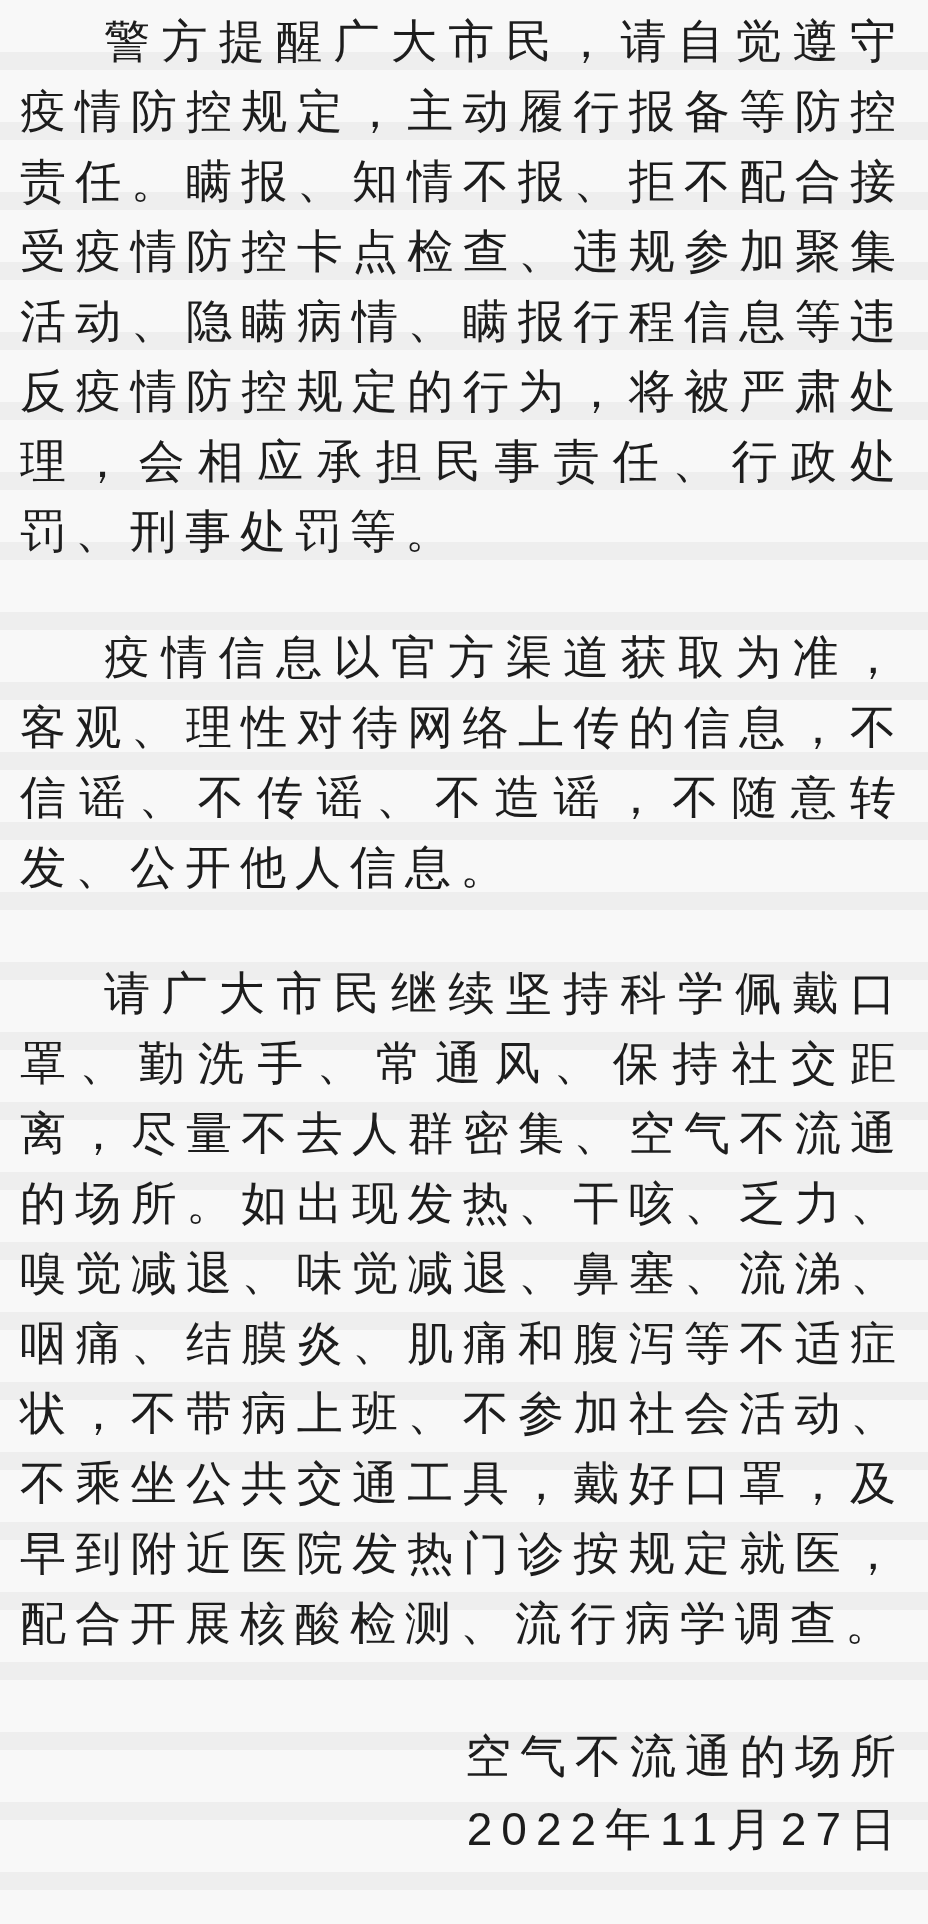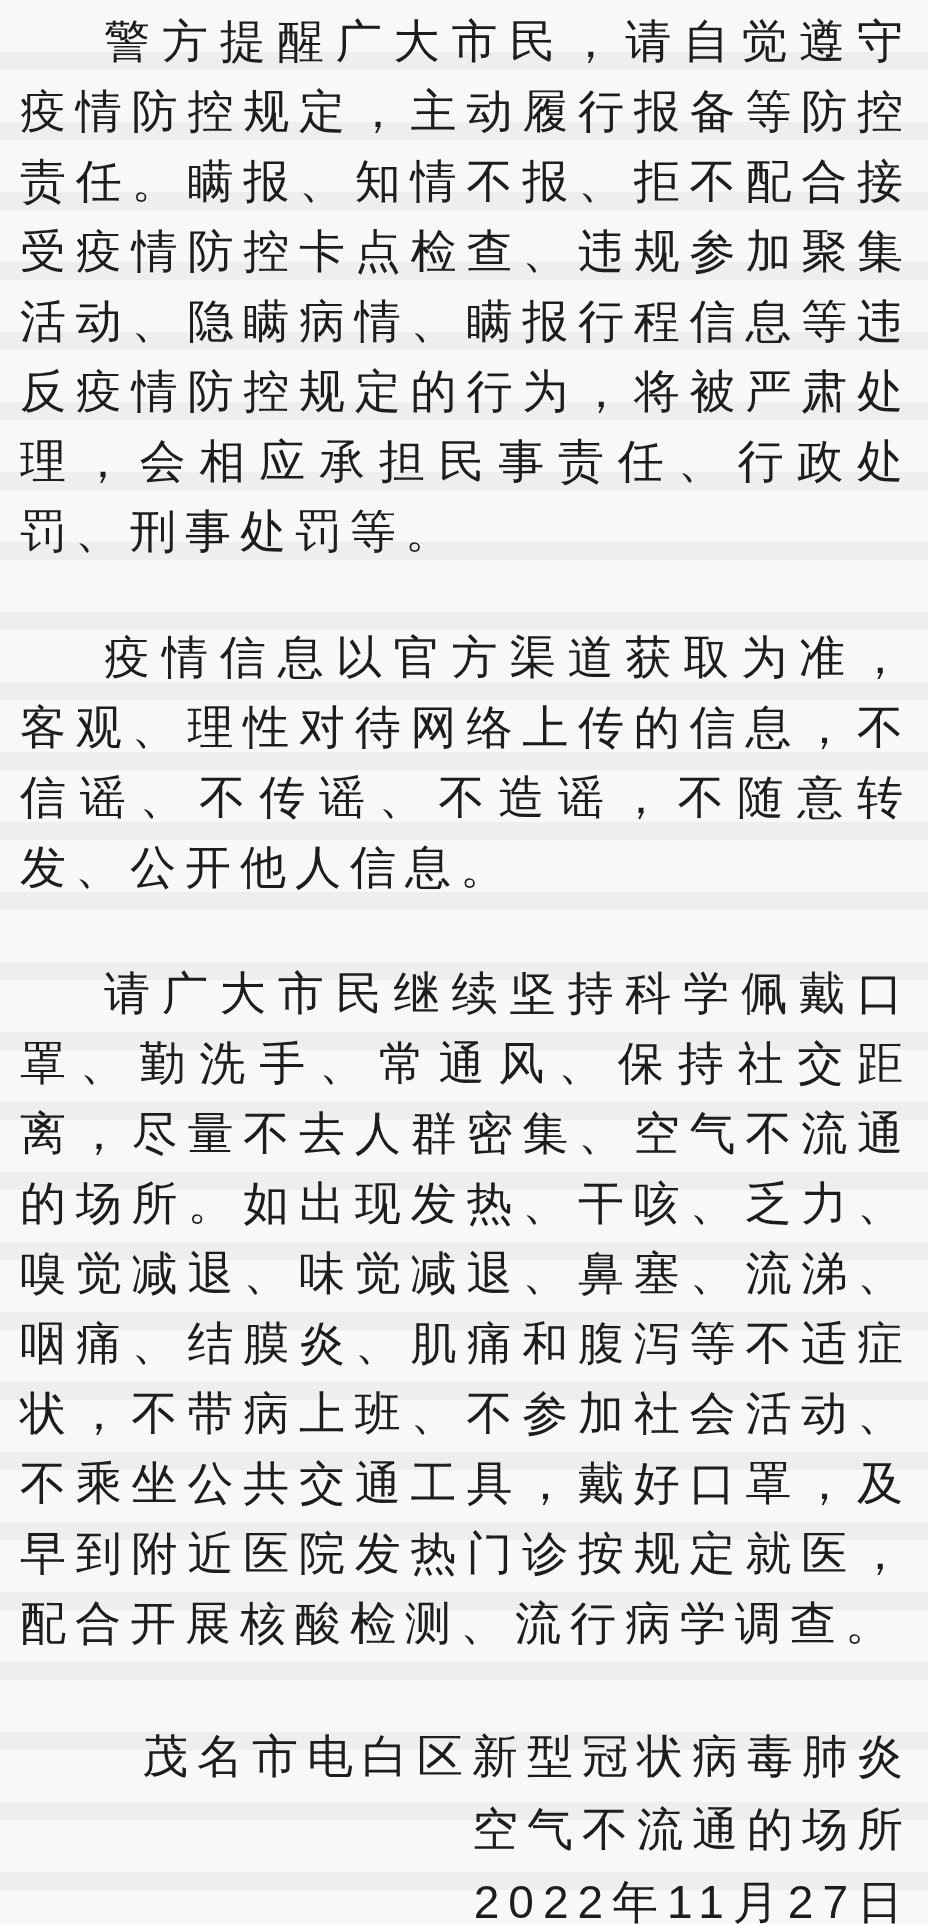--- a/index.html
+++ b/index.html
@@ -9,21 +9,21 @@
   body {
     width: 928px;
     height: 1924px;
     overflow: hidden;
     font-family: "Liberation Sans", sans-serif;
   }
   .notice {
     box-sizing: border-box;
     width: 928px;
     height: 1924px;
-    padding: 6px 16px 10px 20px;
+    padding: 6px 23px 10px 20px;
     color: #1d1d1d;
     
     background: repeating-linear-gradient(
       180deg,
       #f8f8f8 0px,  #f8f8f8 52px,
       #eeeeee 52px, #eeeeee 70px
     );
   }
   .para {
     margin: 0 0 56px 0;
@@ -51,17 +51,16 @@
 <body>
 
 <div class="notice">
   <p class="para">警方提醒广大市民，请自觉遵守疫情防控规定，主动履行报备等防控责任。瞒报、知情不报、拒不配合接受疫情防控卡点检查、违规参加聚集活动、隐瞒病情、瞒报行程信息等违反疫情防控规定的行为，将被严肃处理，会相应承担民事责任、行政处罚、刑事处罚等。</p>
 
   <p class="para">疫情信息以官方渠道获取为准，客观、理性对待网络上传的信息，不信谣、不传谣、不造谣，不随意转发、公开他人信息。</p>
 
   <p class="para">请广大市民继续坚持科学佩戴口罩、勤洗手、常通风、保持社交距离，尽量不去人群密集、空气不流通的场所。如出现发热、干咳、乏力、嗅觉减退、味觉减退、鼻塞、流涕、咽痛、结膜炎、肌痛和腹泻等不适症状，不带病上班、不参加社会活动、不乘坐公共交通工具，戴好口罩，及早到附近医院发热门诊按规定就医，配合开展核酸检测、流行病学调查。</p>
 
   <div class="signature">
-    <div class="sig-line">茂名市电白区新型冠状病毒肺炎</div>
     <div class="sig-line">空气不流通的场所</div>
     <div class="sig-line">2022年11月27日</div>
   </div>
 </div>
 
 </body></html>

